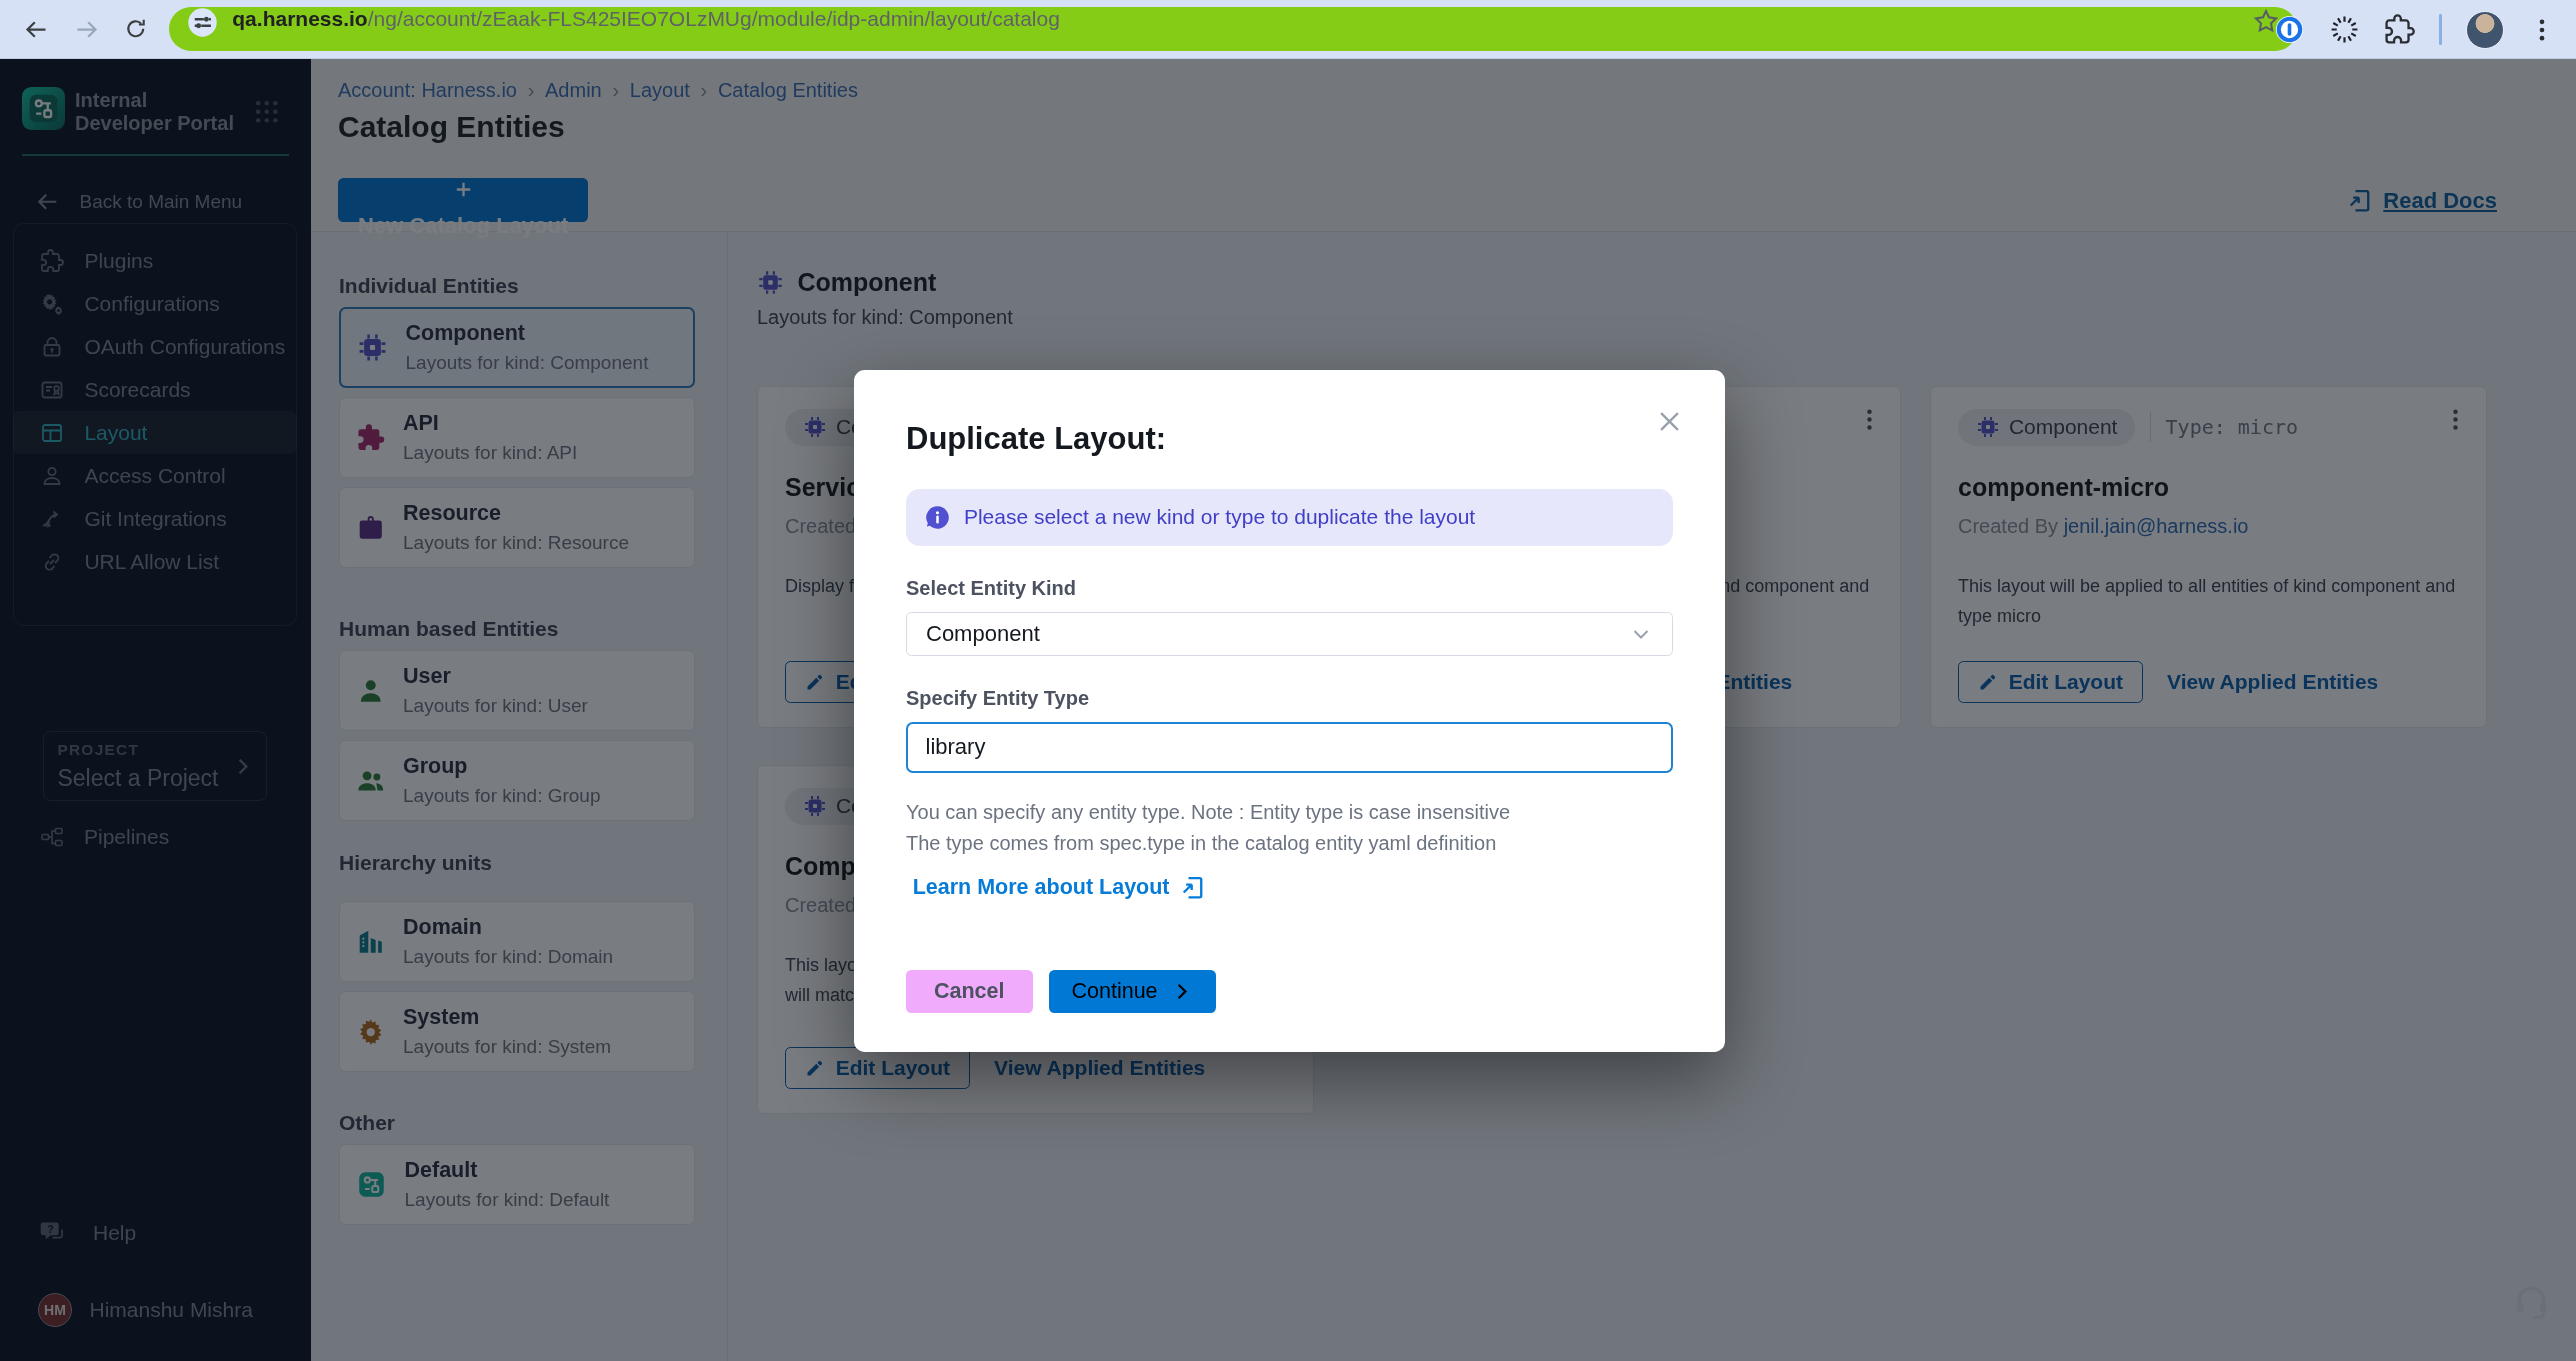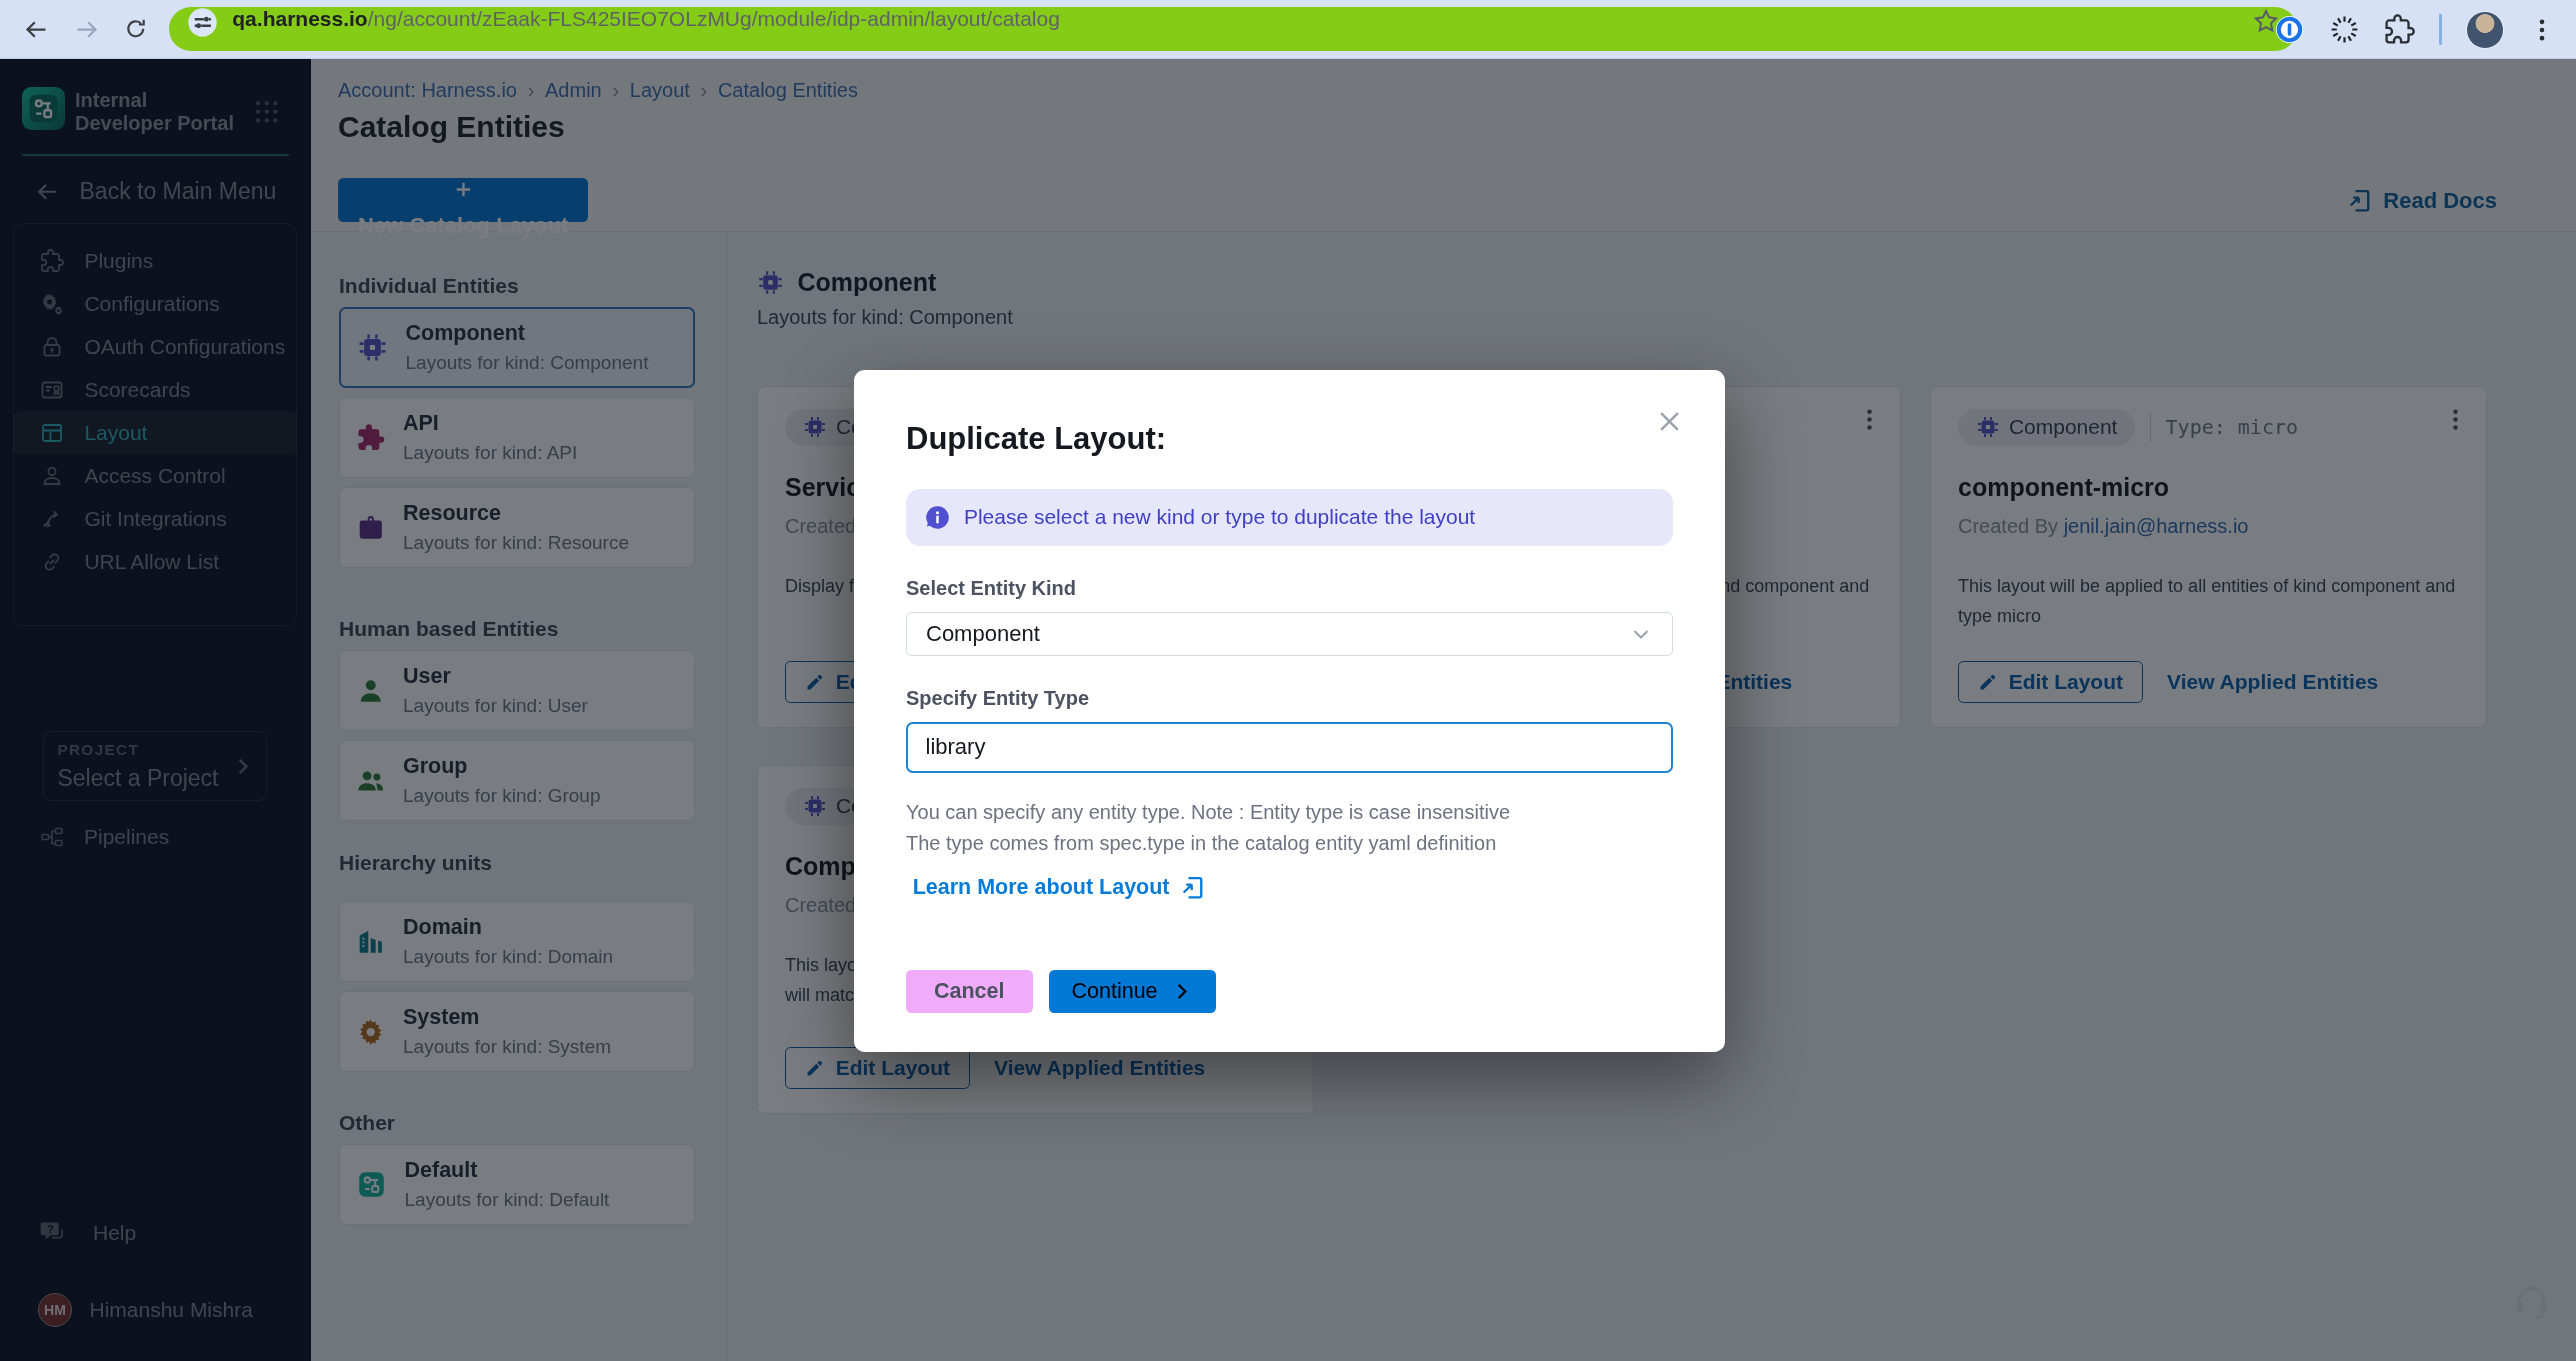--- a/index.html
+++ b/index.html
@@ -24,21 +24,21 @@
     background:radial-gradient(circle at 50% 32%,#c9b39a 0 30%,#41546e 32% 100%);
     border:1.3px solid #e6edf9;}
 
   
   .sidebar{position:absolute;left:0;top:59px;width:311px;height:1302px;background:#0d1624;color:#7c8591;}
   .logo-tile{position:absolute;left:21.5px;top:27.5px;width:43px;height:43px;border-radius:9.4px;
     background:linear-gradient(135deg,#15c7a8,#0b6a5e);display:flex;align-items:center;justify-content:center;}
   .logo-title{position:absolute;left:75px;top:29.5px;width:168px;font-size:20px;line-height:23px;font-weight:700;color:#8a939d;}
   .grid9{position:absolute;left:252px;top:38px;color:#4c5663;}
   .sb-divider{position:absolute;left:21.5px;top:95px;width:267px;height:2px;background:#1e6e5f;}
-  .back-row{position:absolute;left:35px;top:119px;display:flex;align-items:center;gap:19px;color:#818a94;font-size:23px;}
+  .back-row{position:absolute;left:35px;top:130px;display:flex;align-items:center;gap:19px;color:#818a94;font-size:19px;}
   .menu-box{position:absolute;left:13.4px;top:164px;width:284px;height:403px;border:0.7px solid #1f2a38;border-radius:10.7px;}
   .menu{position:absolute;left:13.4px;top:180px;width:284px;display:flex;flex-direction:column;}
   .mi{display:flex;align-items:center;gap:20px;height:43px;padding:0 9.4px 0 27px;font-size:21px;color:#7c8591;border-radius:6.7px;}
   .mi svg{color:#66707d;}
   .mi.active{background:rgba(255,255,255,.06);color:#2fb3c4;}
   .mi.active svg{color:#2fb3c4;}
   .proj-box{position:absolute;left:43px;top:672px;width:224px;height:70px;border:1.3px solid #273140;border-radius:8px;padding:9.4px 13.4px;}
   .proj-label{font-size:15.4px;letter-spacing:1.3px;color:#5d6774;font-weight:700;}
   .proj-value{font-size:23px;color:#7f8893;margin-top:5.4px;}
   .proj-chev{position:absolute;right:12px;top:23px;color:#6b7480;}
@@ -48,21 +48,21 @@
   .avatar-hm{width:34px;height:34px;border-radius:50%;background:#7a2f2f;border:1.3px solid #8d9097;color:#e8e2e2;
     font-size:14px;font-weight:700;display:flex;align-items:center;justify-content:center;}
 
   
   .main-top{position:absolute;left:311px;top:59px;width:2265px;height:173px;background:#f4f6f9;border-bottom:1.3px solid #dde2e9;}
   .crumbs{position:absolute;left:27px;top:20px;font-size:20px;color:#8a919c;display:flex;gap:10.7px;align-items:center;}
   .crumbs .bc{color:#3d6fb5;}
   .page-title{position:absolute;left:27px;top:51px;font-size:30px;font-weight:700;color:#1f242c;}
   .btn-new{position:absolute;left:27px;top:119px;height:44px;background:#0278d5;border-radius:5.4px;color:#fff;
     display:flex;align-items:center;gap:12px;padding:0 20px;font-size:22px;font-weight:700;flex-direction:column;}
-  .read-docs{position:absolute;right:79px;top:129px;display:flex;align-items:center;gap:10.7px;color:#0f5f9e;font-size:22px;font-weight:700;}
+  .read-docs{position:absolute;right:79px;top:129px;display:flex;align-items:center;gap:10.7px;color:#0f5f9e;font-size:22px;font-weight:700;text-decoration:underline;}
 
   
   .vdiv{position:absolute;left:727px;top:232px;width:1.3px;height:1129px;background:#dde1e7;}
   .sec-head{position:absolute;font-size:21px;font-weight:700;color:#3f4654;}
   .ecard{position:absolute;left:339px;width:356px;height:81px;background:#fff;border:0.7px solid #e3e7ee;border-radius:6.7px;
     display:flex;align-items:center;gap:17.5px;padding:0 8px 0 16px;}
   .ecard.sel{border:2px solid #2f7bc0;background:#eef3fa;}
   .ecard .et{font-size:21.5px;font-weight:700;color:#2a3140;}
   .ecard .es{font-size:19px;color:#6e7683;margin-top:5.4px;}
 

